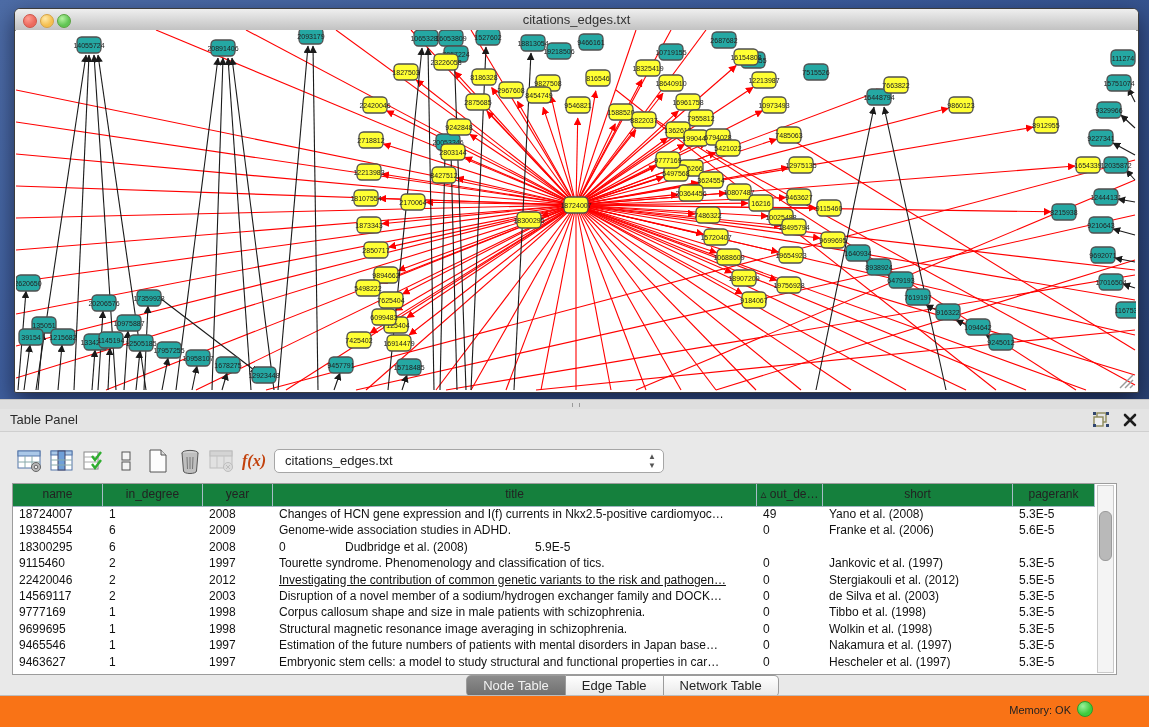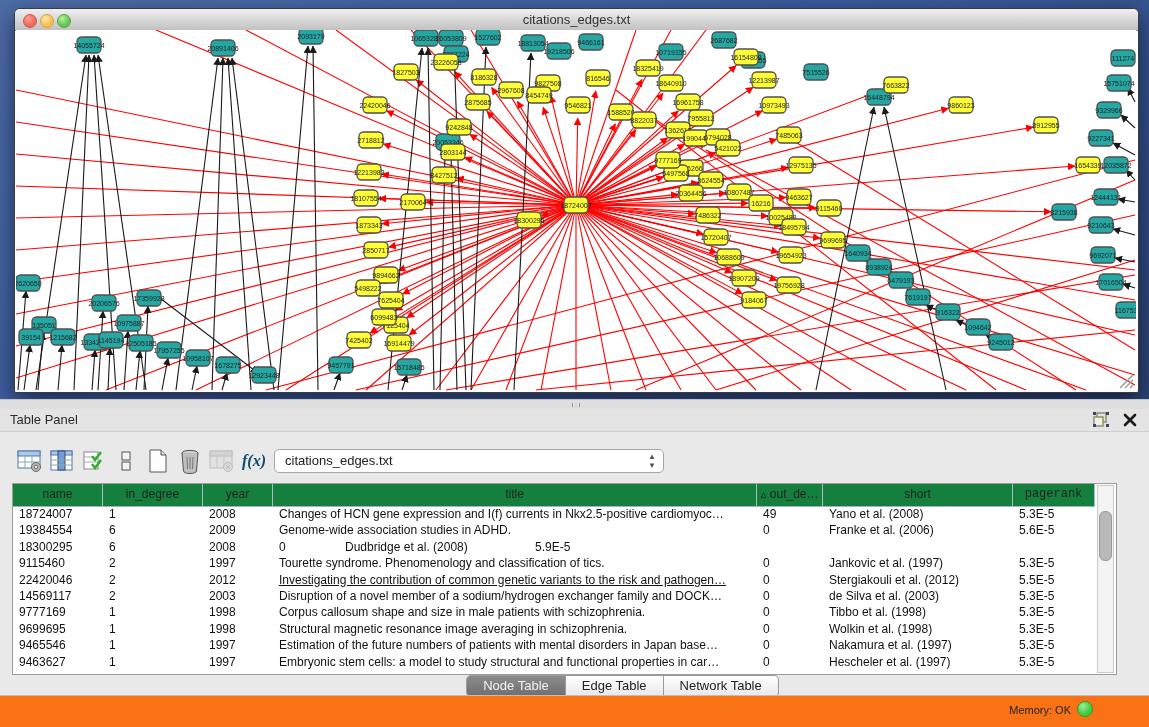--- a/index.html
+++ b/index.html
@@ -810,38 +810,38 @@
       <svg width="26" height="24" opacity="0.45">
           <rect x="1" y="2" width="22" height="17" fill="#d8d8d8" stroke="#888"></rect>
           <rect x="1" y="2" width="22" height="5" fill="#bbb" stroke="#888"></rect>
           <line x1="8" y1="7" x2="8" y2="19" stroke="#999"></line>
           <line x1="15" y1="7" x2="15" y2="19" stroke="#999"></line>
           <circle cx="19" cy="18" r="4.5" fill="#ccc" stroke="#888"></circle>
           <path d="M17,16 l4,4 m0,-4 l-4,4" stroke="#888"></path>
         </svg>
     </div>
     <div class="tool">
-      <span style="font-family:'Liberation Serif',serif;font-style:italic;font-weight:bold;font-size:16px;color:#0c4a6e;">f(x)</span>
+      <span style="font-family:'Liberation Serif',serif;font-style:italic;font-weight:bold;font-size:16px;color:#c2410c;">f(x)</span>
     </div>
   </div>
 
   <div class="combo">
     <span>citations_edges.txt</span>
     <span class="arrows">▲<br>▼</span>
   </div>
 
   <div class="tablebox">
     <div class="thead" id="thead">
         <div class="th" style="width: 90px;">name</div>
         <div class="th" style="width: 100px;">in_degree</div>
         <div class="th" style="width: 70px;">year</div>
         <div class="th" style="width: 484px;">title</div>
         <div class="th" style="width: 66px;">▵ out_de…</div>
         <div class="th" style="width: 190px;">short</div>
-        <div class="th" style="width: 82px; font-family: Liberation Mono, monospace;">pagerank</div>
+        <div class="th" style="width: 82px;">pagerank</div>
       </div>
     <div class="tbody" id="tbody">
         <div class="tr">
           <div class="td" style="width: 90px;">18724007</div>
           <div class="td" style="width: 100px;">1</div>
           <div class="td" style="width: 70px;">2008</div>
           <div class="td" style="width: 484px;">Changes of HCN gene expression and I(f) currents in Nkx2.5-positive cardiomyoc…</div>
           <div class="td" style="width: 66px;">49</div>
           <div class="td" style="width: 190px;">Yano et al. (2008)</div>
           <div class="td" style="width: 82px;">5.3E-5</div>

